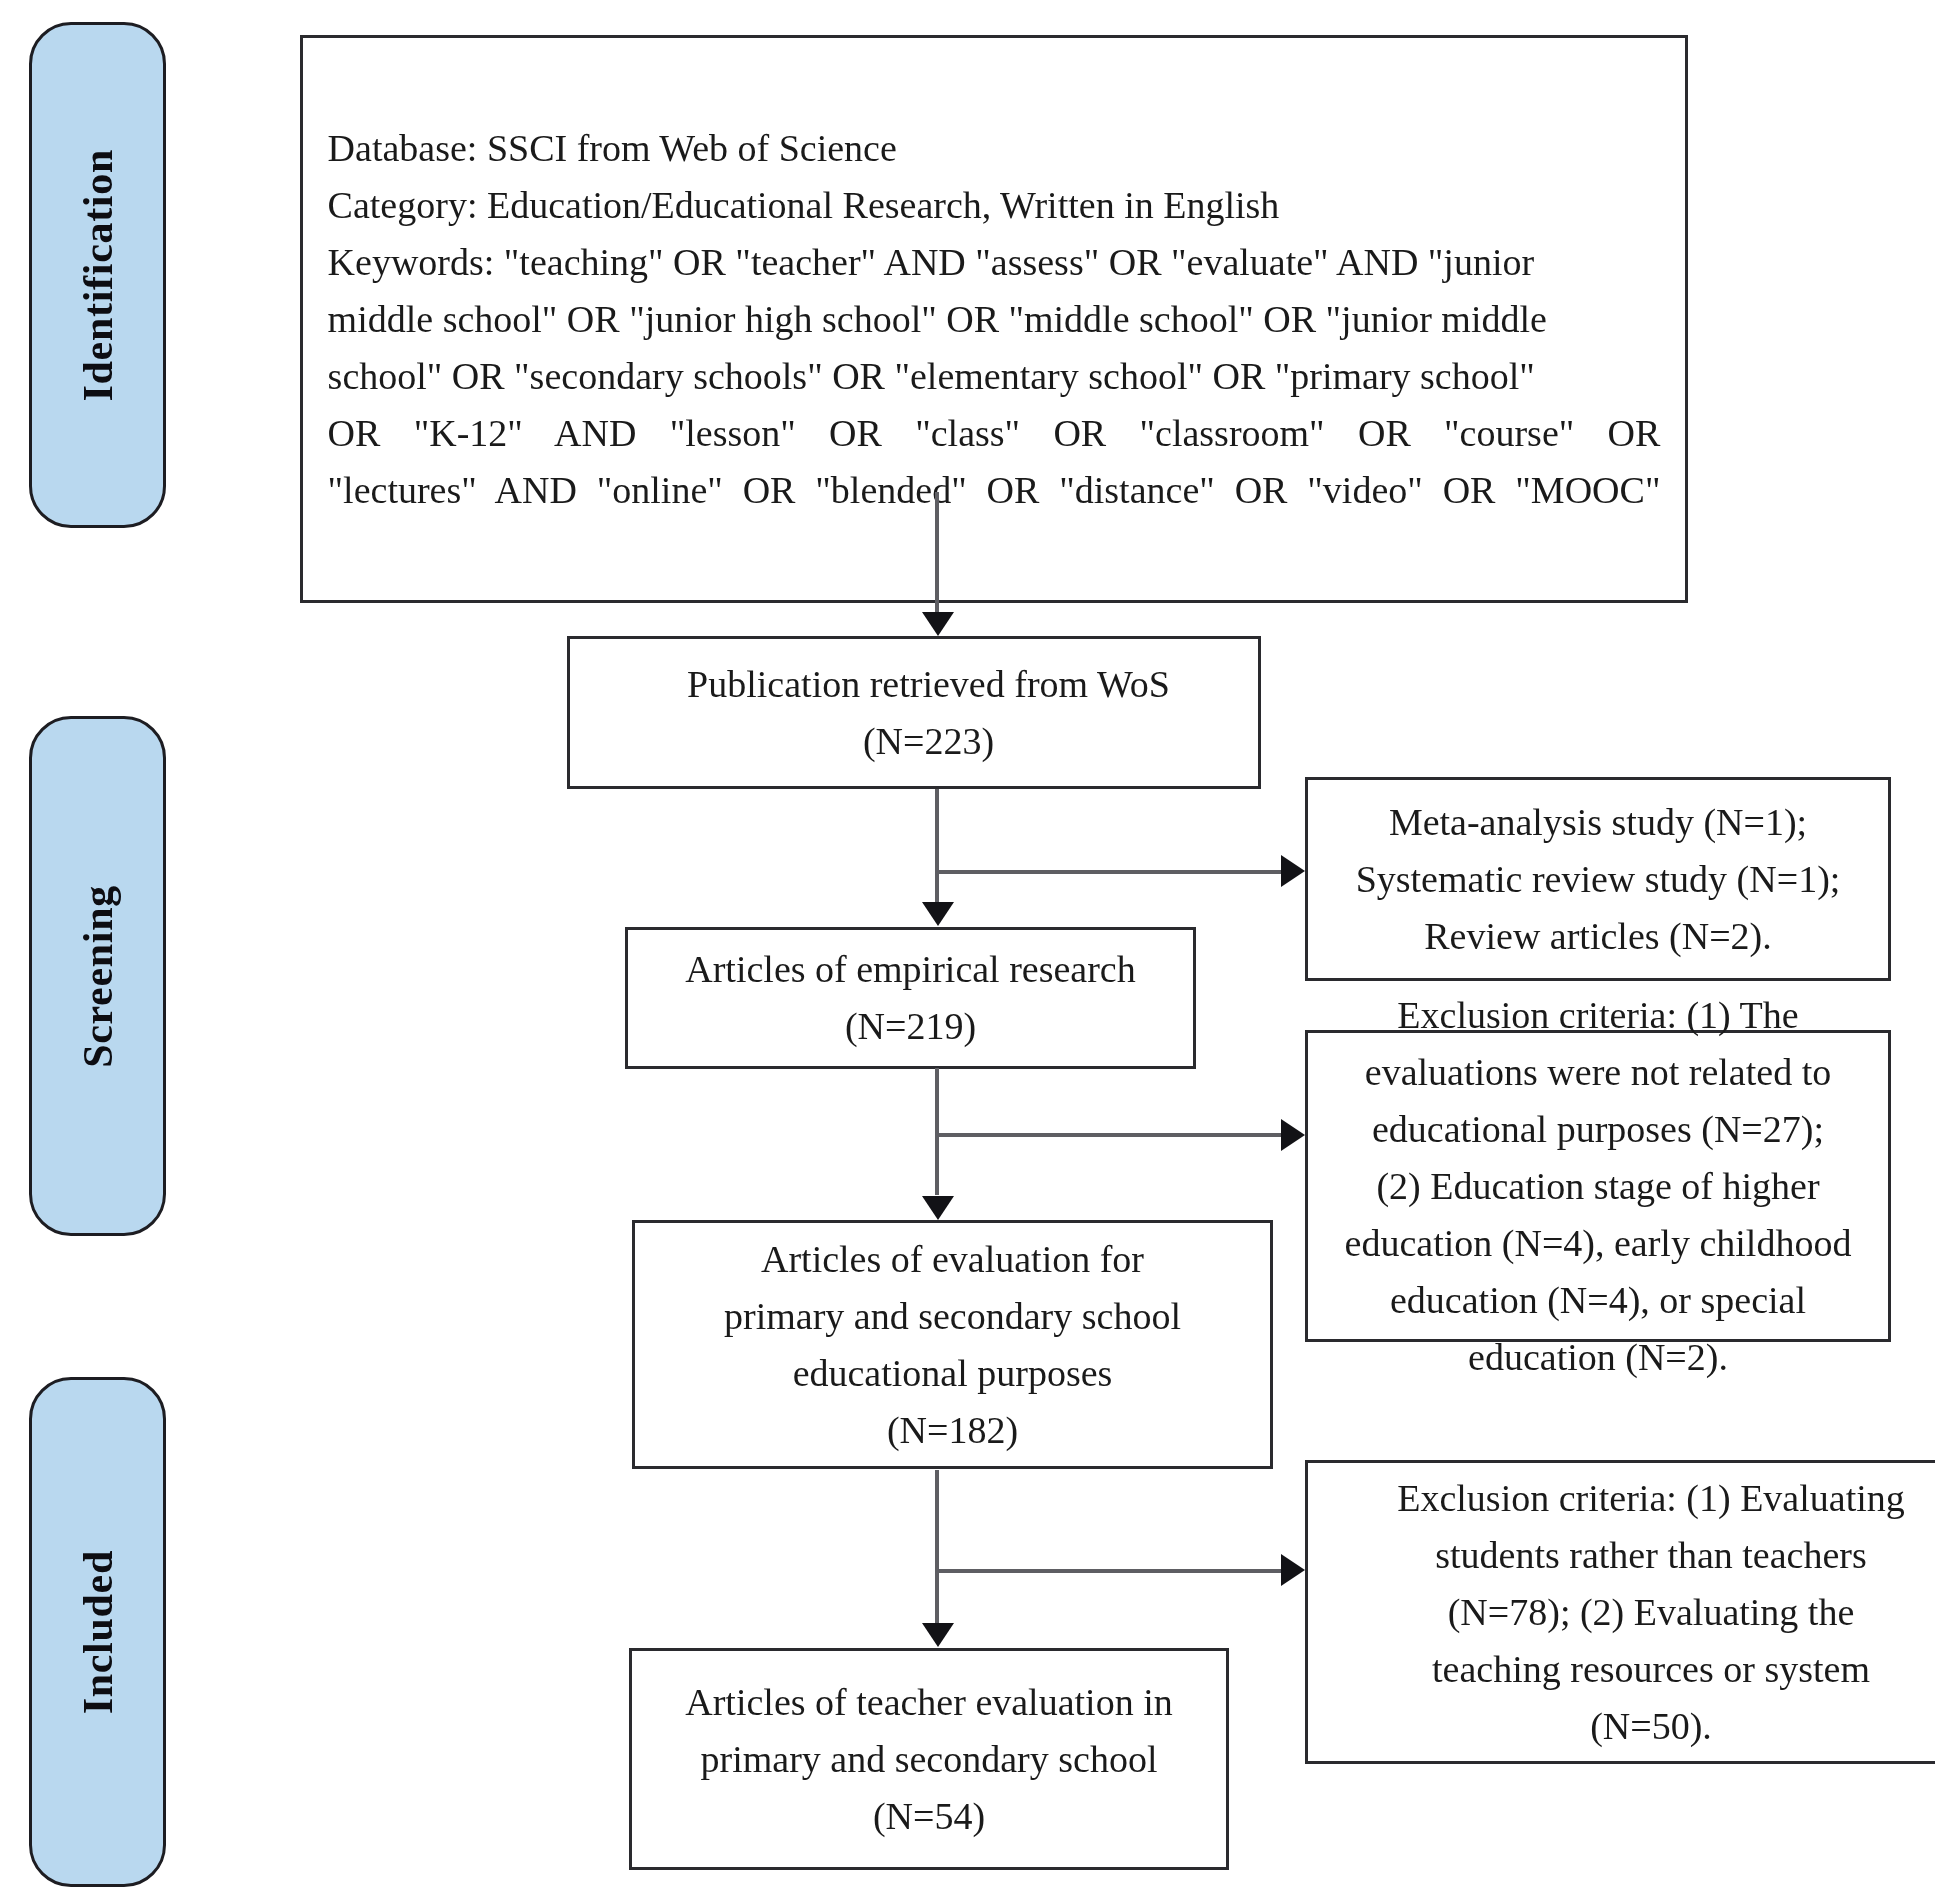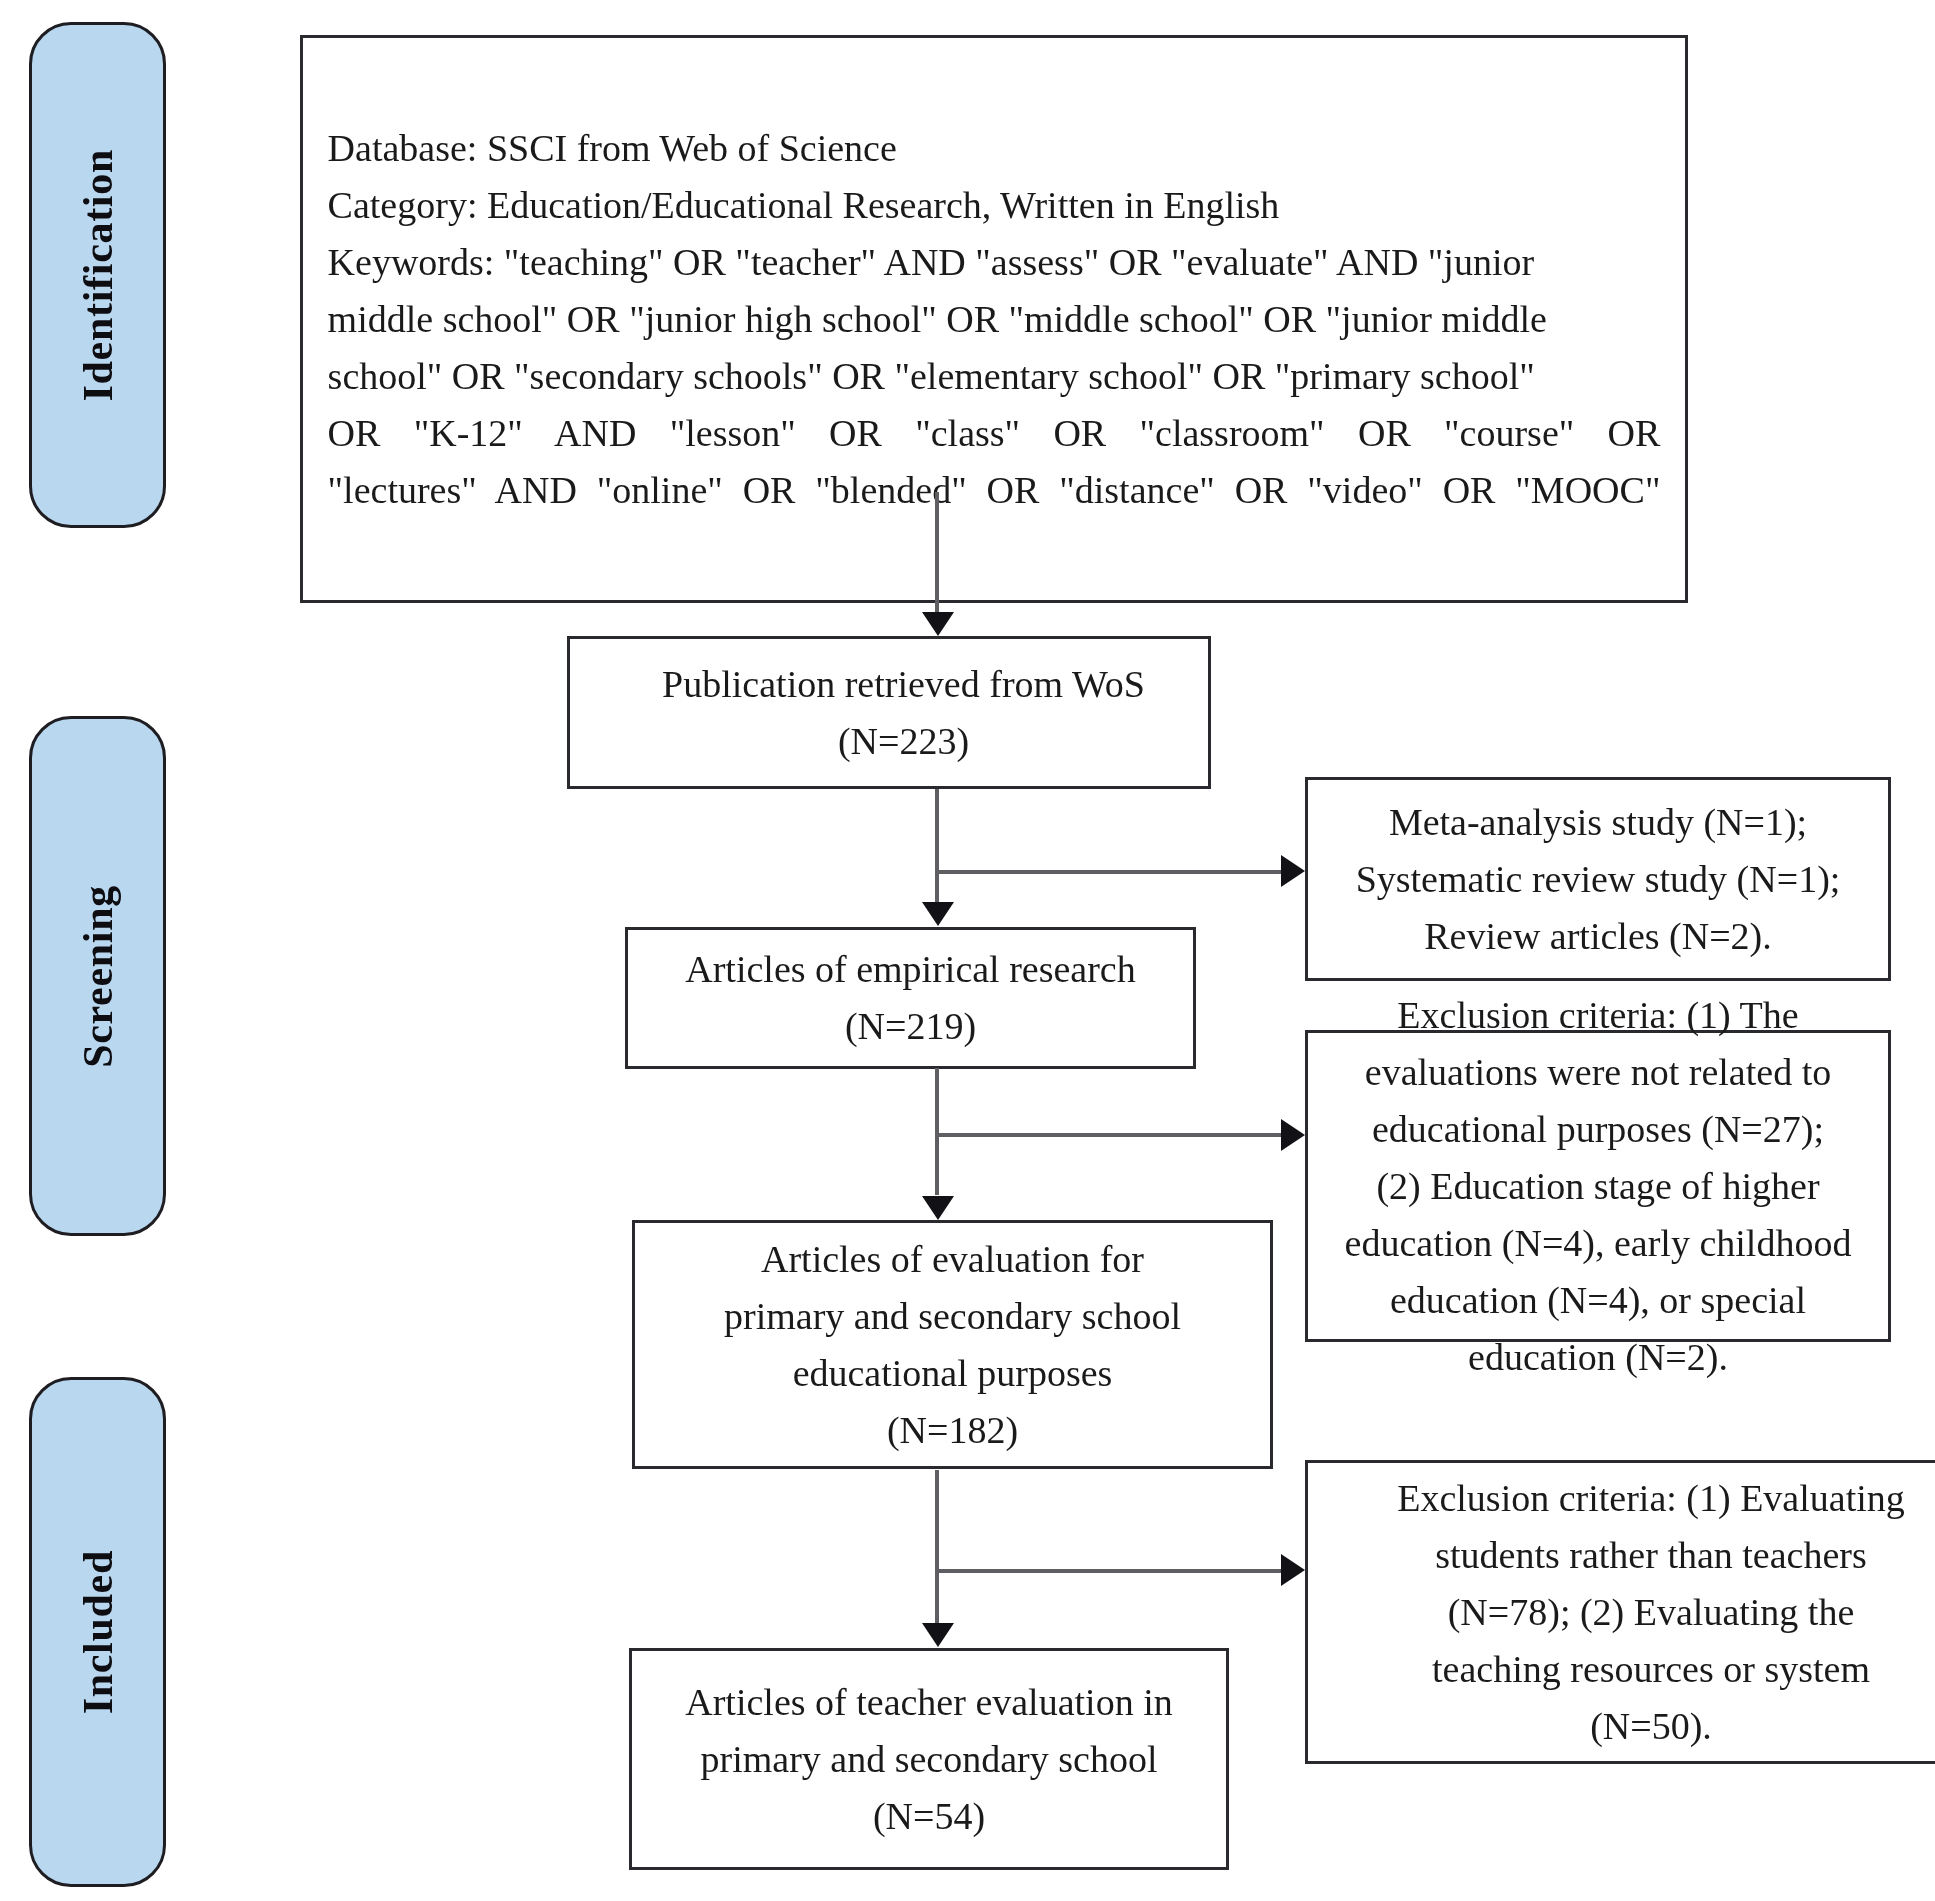--- a/index.html
+++ b/index.html
@@ -86,21 +86,21 @@
     <div class="ln">Keywords: "teaching" OR "teacher" AND "assess" OR "evaluate" AND "junior</div>
     <div class="ln">middle school" OR "junior high school" OR "middle school" OR "junior middle</div>
     <div class="ln">school" OR "secondary schools" OR "elementary school" OR "primary school"</div>
     <div class="ln" style="text-align:justify;text-align-last:justify;">OR "K-12" AND "lesson" OR "class" OR "classroom" OR "course" OR</div>
     <div class="ln" style="text-align:justify;text-align-last:justify;">"lectures" AND "online" OR "blended" OR "distance" OR "video" OR "MOOC"</div>
   </div>
 
   <div class="vline" style="left:935px;top:492px;height:120px;"></div>
   <div class="arrow-down" style="left:922px;top:612px;"></div>
 
-  <div class="fbox ctr" style="left:567px;top:636px;width:644px;height:153px;padding-left:48px;">
+  <div class="fbox ctr" style="left:567px;top:636px;width:694px;height:153px;padding-left:48px;">
     <div class="ln">Publication retrieved from WoS</div>
     <div class="ln">(N=223)</div>
   </div>
 
   <div class="vline" style="left:935px;top:789px;height:113px;"></div>
   <div class="arrow-down" style="left:922px;top:902px;"></div>
   <div class="hline" style="left:935px;top:870px;width:346px;"></div>
   <div class="arrow-right" style="left:1281px;top:855px;"></div>
 
   <div class="fbox ctr" style="left:1305px;top:777px;width:586px;height:204px;">

